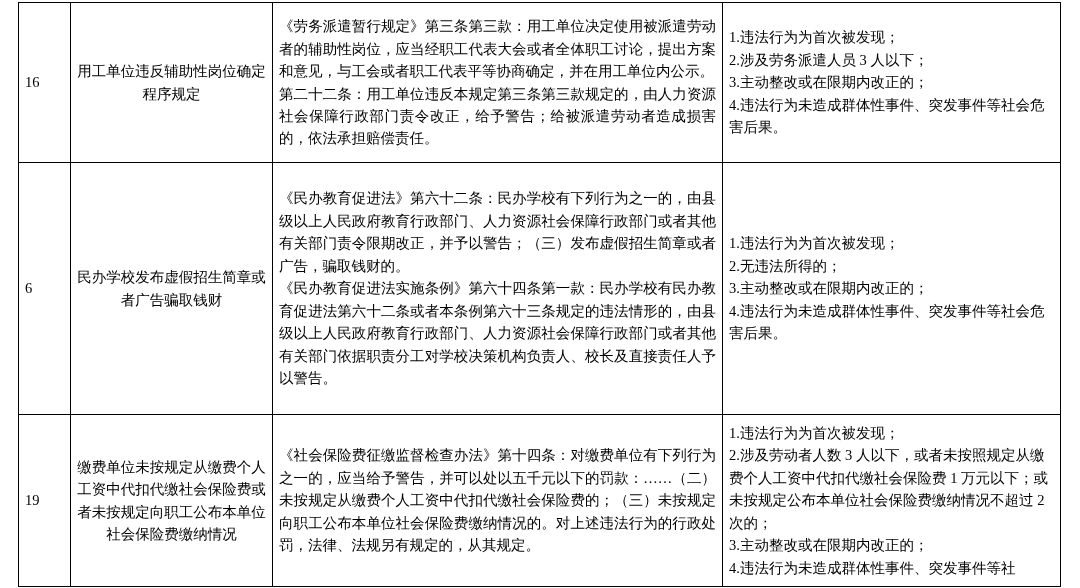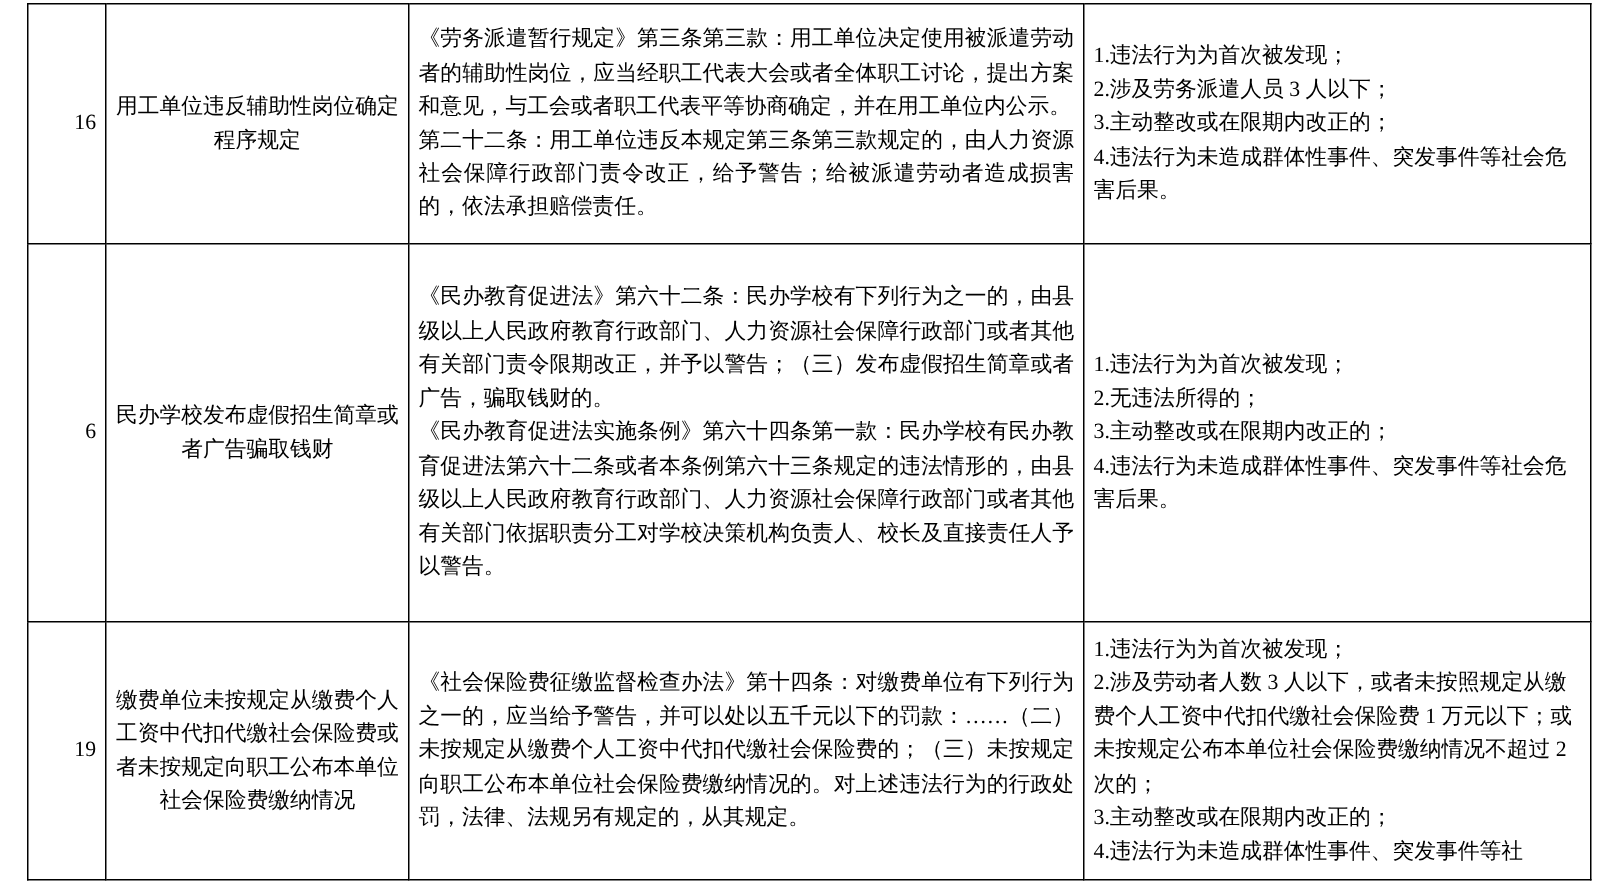--- a/index.html
+++ b/index.html
@@ -29,21 +29,21 @@
   table.doc-table td {
     border: 1px solid #000000;
     vertical-align: middle;
     padding: 4px 6px 4px 6px;
     font-size: 14.5px;
     line-height: 1.55;
     box-sizing: border-box;
   }
   td.col-index {
     width: 52px;
-    text-align: right;
+    text-align: left;
     vertical-align: middle;
     font-size: 15px;
   }
   td.col-title {
     width: 202px;
     text-align: center;
     vertical-align: middle;
     padding-left: 10px;
     padding-right: 8px;
   }

